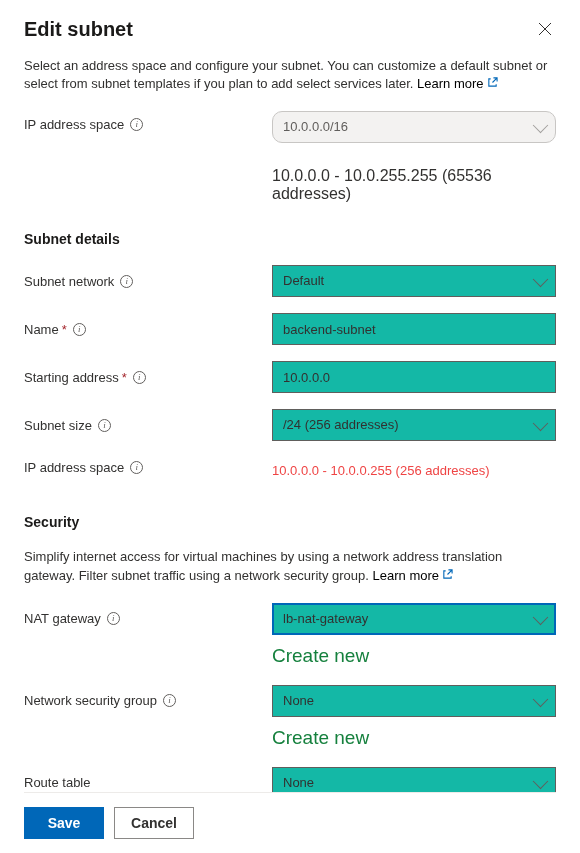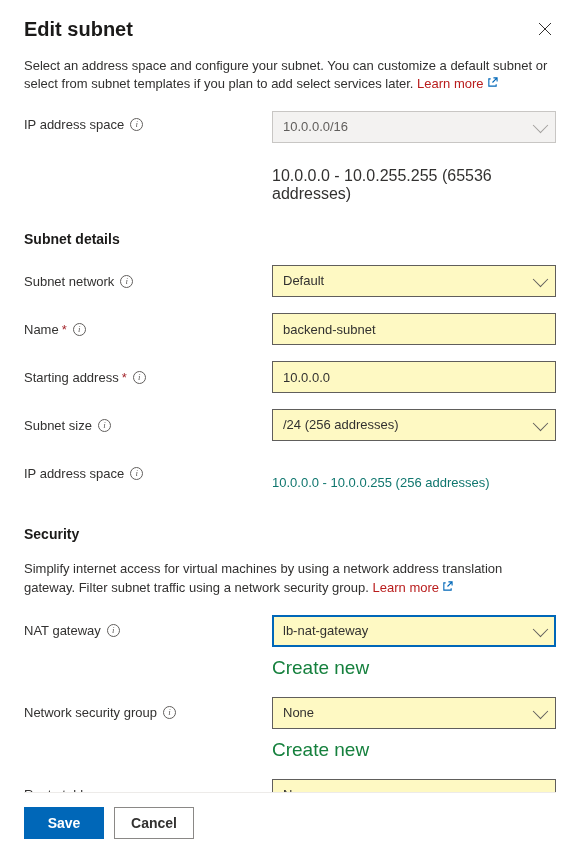--- a/index.html
+++ b/index.html
@@ -41,21 +41,21 @@
       justify-content: center;
     }
     .close-btn svg { width: 14px; height: 14px; stroke: #323130; }
     .intro {
       font-size: 13px;
       color: #323130;
       line-height: 1.4;
       margin-bottom: 18px;
     }
     .link {
-      color: #b91c1c;
+      color: #000000;
       text-decoration: none;
       cursor: pointer;
       margin-top: 23px;
     }
     .ext-icon {
       width: 11px;
       height: 11px;
       vertical-align: baseline;
       margin-left: 3px;
       stroke: #0067b8;
@@ -107,21 +107,21 @@
     .required {
       color: #a4262c;
       margin-left: 3px;
     }
     .select, .input {
       width: 100%;
       height: 32px;
       border: 1px solid #605e5c;
       font-size: 13px;
       padding: 0 28px 0 10px;
-      background: #fef9c3;
+      background: #14b8a6;
       color: #323130;
       outline: none;
       font-family: inherit;
     }
     .select::-ms-expand { display: none; }
     .select-wrap {
       position: relative;
     }
     .select-wrap::after {
       content: '';
@@ -132,20 +132,21 @@
       height: 10px;
       transform: translateY(-65%) rotate(45deg);
       border-right: 1px solid #605e5c;
       border-bottom: 1px solid #605e5c;
       pointer-events: none;
     }
     .select.disabled {
       background: #f3f2f1;
       color: #605e5c;
       border-color: #c8c6c4;
+      border-radius: 10px;
     }
     .select-wrap.disabled::after {
       border-color: #a19f9d;
     }
     .select.focused {
       border: 2px solid #0067b8;
       padding-left: 9px;
     }
     .helper-row {
       display: flex;
@@ -187,23 +188,22 @@
     .btn.primary {
       background: #0067b8;
       border-color: #0067b8;
       color: #ffffff;
     }
     .row.tall { margin-bottom: 20px; align-items: flex-start; }
     .row.tall .label-col { padding-top: 6px; }
     .row.short { margin-bottom: 16px; }
     .readout {
       font-size: 13px;
-      color: #0f766e;
+      color: #ef4444;
       padding-top: 6px;
-      margin-top: 12px;
     }
   </style>
 </head>
 <body>
 
 <div class="panel">
   <div class="header">
     <h1>Edit subnet</h1>
     <button class="close-btn">
       <svg viewBox="0 0 14 14" fill="none" stroke-width="1">

